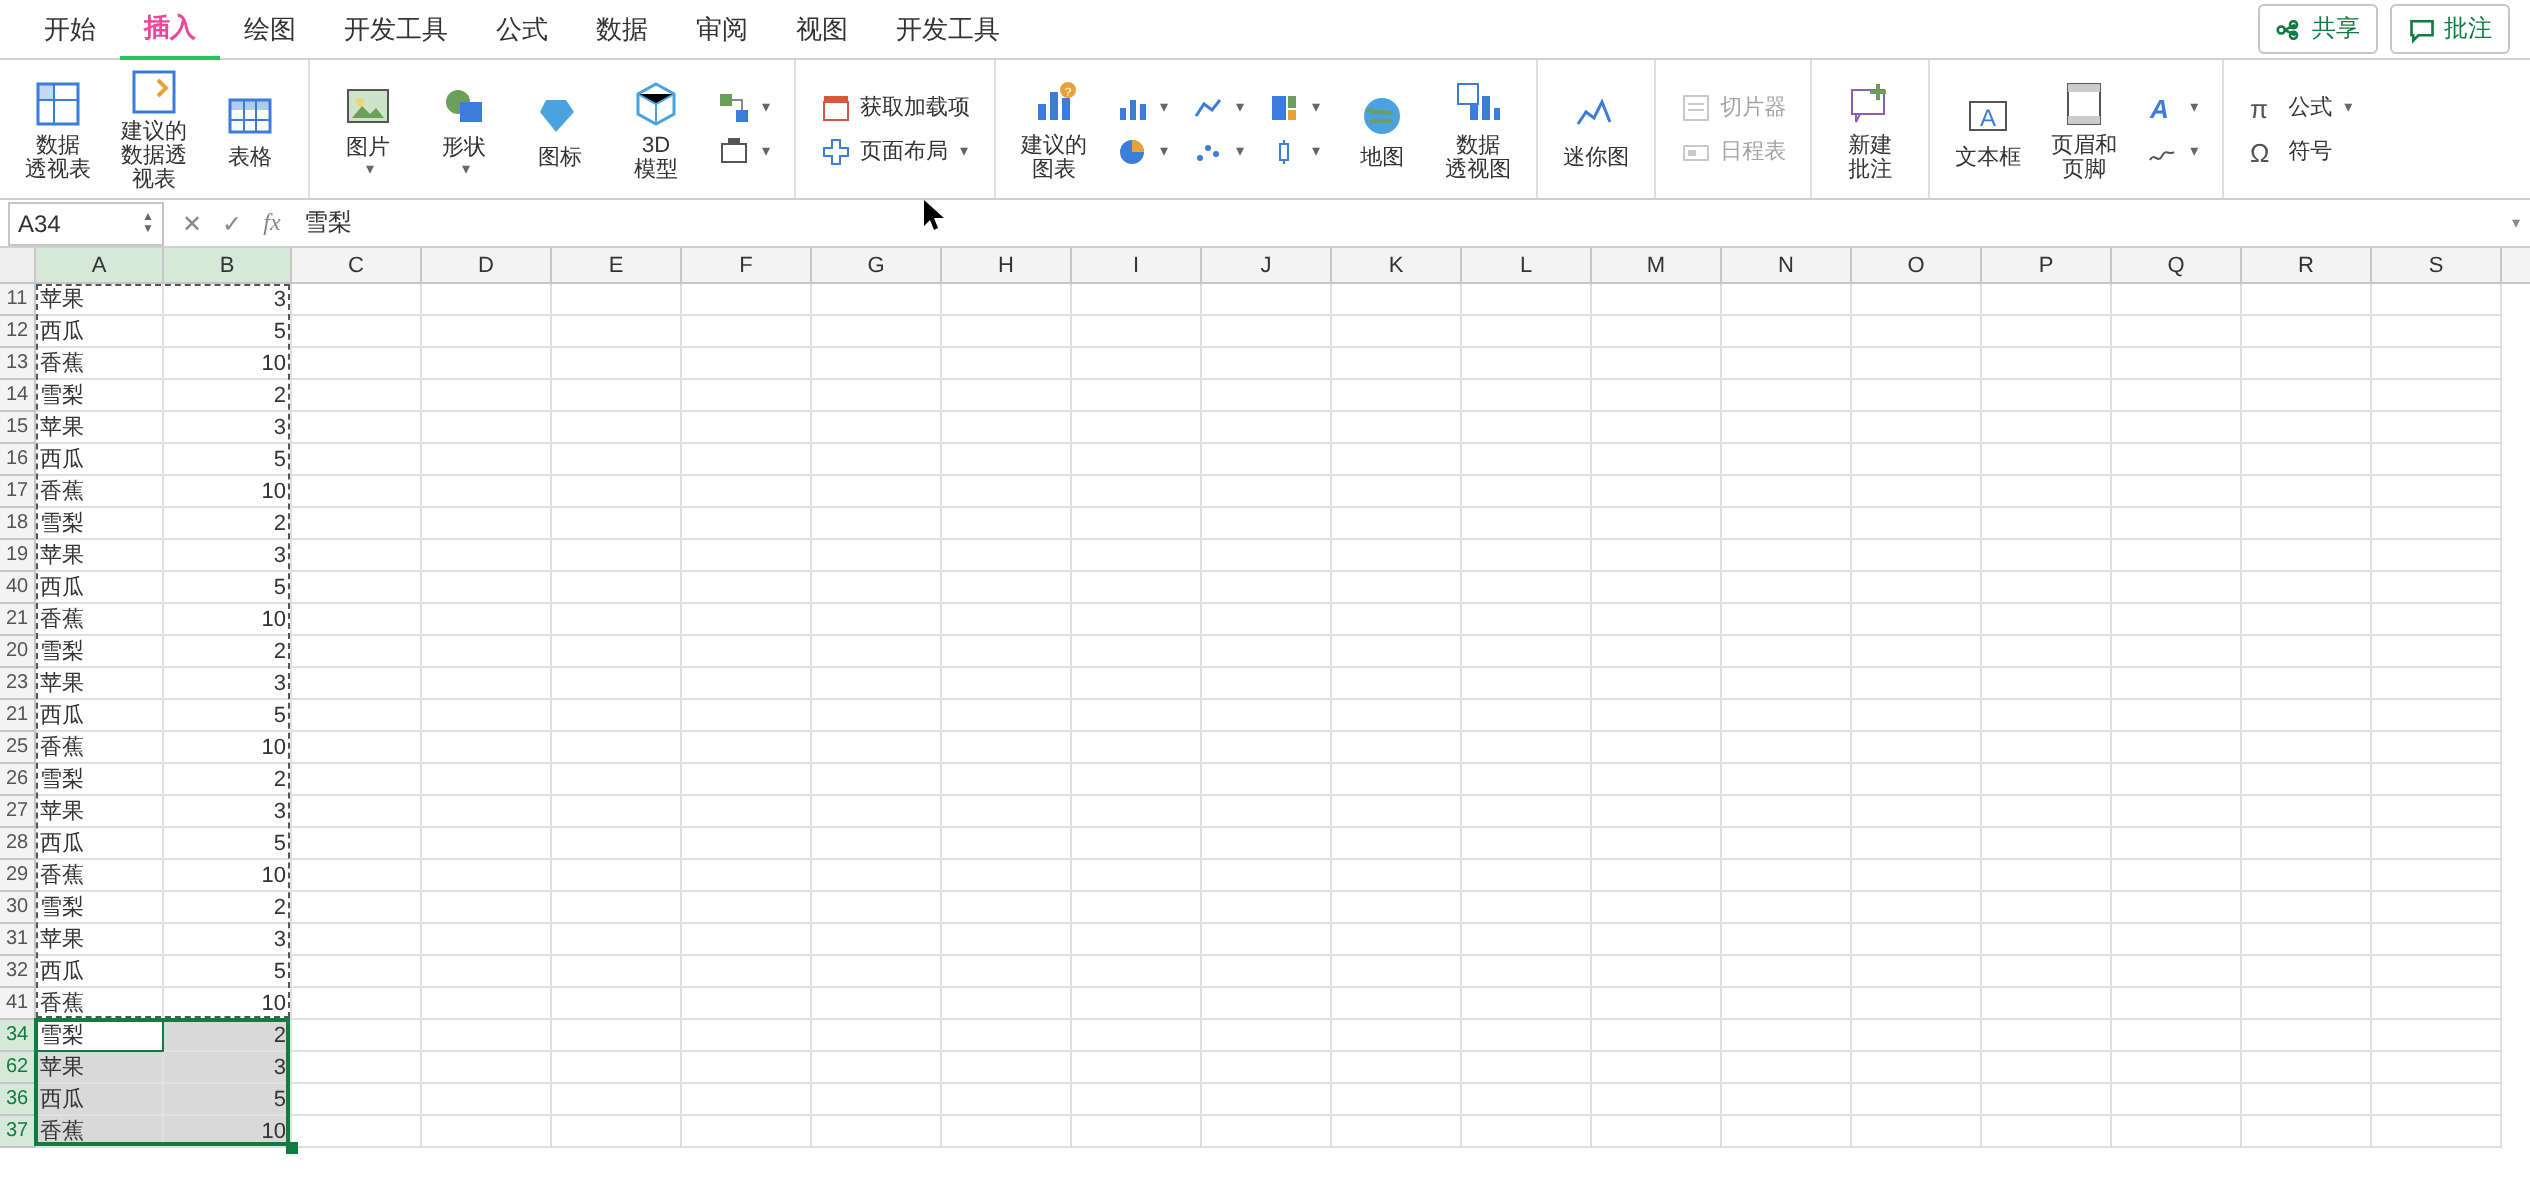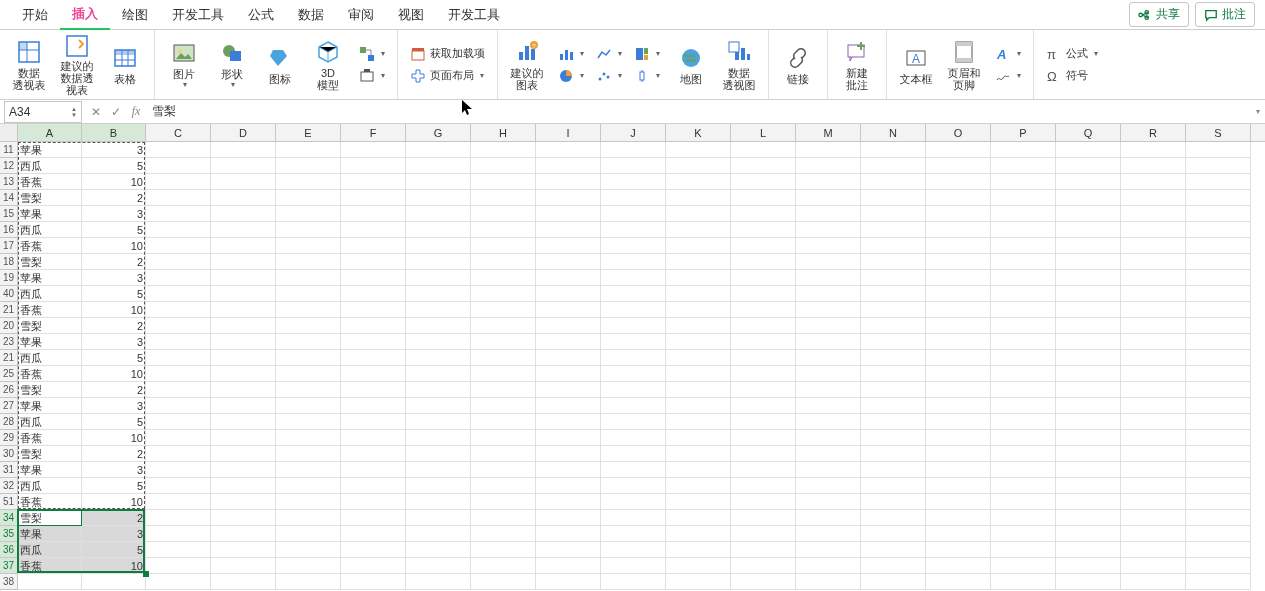--- a/index.html
+++ b/index.html
@@ -299,32 +299,55 @@
             <rect x="8" y="12" width="4" height="8" fill="#3b7dd8"></rect>
             <rect x="14" y="8" width="4" height="12" fill="#3b7dd8"></rect>
             <rect x="20" y="14" width="3" height="6" fill="#3b7dd8"></rect>
           </svg>
         </div>
       <div class="lbl" style="white-space:pre-line">数据
 透视图</div>
     </div>
   </div>
 
-
-
   <div class="ribbon-group">
     <div class="big-btn">
       <div class="ico">
           <svg width="24" height="24">
-            <path d="M9 13a4 4 0 010-6l3-3a4 4 0 016 6l-2 2M15 11a4 4 0 010 6l-3 3a4 4 0 01-6-6l2-2" fill="none" stroke="#555" stroke-width="1.5"></path>
-          </svg>
-        </div>
-      <div class="lbl">链接</div>
-    </div>
-  </div>
+            <path d="M3 16l4-6 4 3 4-8 4 10" fill="none" stroke="#3b7dd8" stroke-width="1.5"></path>
+          </svg>
+        </div>
+      <div class="lbl">迷你图</div>
+    </div>
+  </div>
+
+  <div class="ribbon-group">
+    <div class="stack">
+      <div class="small-btn disabled">
+          <span class="ico">
+            <svg width="16" height="16">
+              <rect x="2" y="2" width="12" height="12" fill="none" stroke="#888"></rect>
+              <line x1="4" y1="6" x2="12" y2="6" stroke="#888"></line>
+              <line x1="4" y1="9" x2="12" y2="9" stroke="#888"></line>
+            </svg>
+          </span>
+          <span>切片器</span>
+        </div>
+      <div class="small-btn disabled">
+          <span class="ico">
+            <svg width="16" height="16">
+              <rect x="2" y="5" width="12" height="7" fill="none" stroke="#888"></rect>
+              <rect x="4" y="7" width="4" height="3" fill="#888"></rect>
+            </svg>
+          </span>
+          <span>日程表</span>
+        </div>
+    </div>
+  </div>
+
 
   <div class="ribbon-group">
     <div class="big-btn">
       <div class="ico">
           <svg width="24" height="24">
             <rect x="3" y="5" width="16" height="12" fill="none" stroke="#8b5fb0"></rect>
             <path d="M7 17l-2 4v-4" fill="none" stroke="#8b5fb0"></path>
             <line x1="16" y1="2" x2="16" y2="10" stroke="#6aa05a" stroke-width="2"></line>
             <line x1="12" y1="6" x2="20" y2="6" stroke="#6aa05a" stroke-width="2"></line>
           </svg>
@@ -913,21 +936,21 @@
         <div class="cell" style="width: 65px;"></div>
         <div class="cell" style="width: 65px;"></div>
         <div class="cell" style="width: 65px;"></div>
         <div class="cell" style="width: 65px;"></div>
         <div class="cell" style="width: 65px;"></div>
         <div class="cell" style="width: 65px;"></div>
         <div class="cell" style="width: 65px;"></div>
         <div class="cell" style="width: 65px;"></div>
       </div>
       <div class="grow">
-        <div class="row-h">51</div>
+        <div class="row-h">41</div>
         <div class="cell" style="width: 64px;">香蕉</div>
         <div class="cell num" style="width: 64px;">10</div>
         <div class="cell" style="width: 65px;"></div>
         <div class="cell" style="width: 65px;"></div>
         <div class="cell" style="width: 65px;"></div>
         <div class="cell" style="width: 65px;"></div>
         <div class="cell" style="width: 65px;"></div>
         <div class="cell" style="width: 65px;"></div>
         <div class="cell" style="width: 65px;"></div>
         <div class="cell" style="width: 65px;"></div>
@@ -957,21 +980,21 @@
         <div class="cell" style="width: 65px;"></div>
         <div class="cell" style="width: 65px;"></div>
         <div class="cell" style="width: 65px;"></div>
         <div class="cell" style="width: 65px;"></div>
         <div class="cell" style="width: 65px;"></div>
         <div class="cell" style="width: 65px;"></div>
         <div class="cell" style="width: 65px;"></div>
         <div class="cell" style="width: 65px;"></div>
       </div>
       <div class="grow">
-        <div class="row-h sel">35</div>
+        <div class="row-h sel">62</div>
         <div class="cell selrange" style="width: 64px;">苹果</div>
         <div class="cell num selrange" style="width: 64px;">3</div>
         <div class="cell" style="width: 65px;"></div>
         <div class="cell" style="width: 65px;"></div>
         <div class="cell" style="width: 65px;"></div>
         <div class="cell" style="width: 65px;"></div>
         <div class="cell" style="width: 65px;"></div>
         <div class="cell" style="width: 65px;"></div>
         <div class="cell" style="width: 65px;"></div>
         <div class="cell" style="width: 65px;"></div>
@@ -1022,42 +1045,20 @@
         <div class="cell" style="width: 65px;"></div>
         <div class="cell" style="width: 65px;"></div>
         <div class="cell" style="width: 65px;"></div>
         <div class="cell" style="width: 65px;"></div>
         <div class="cell" style="width: 65px;"></div>
         <div class="cell" style="width: 65px;"></div>
         <div class="cell" style="width: 65px;"></div>
         <div class="cell" style="width: 65px;"></div>
         <div class="cell" style="width: 65px;"></div>
       </div>
-      <div class="grow">
-        <div class="row-h">38</div>
-        <div class="cell" style="width: 64px;"></div>
-        <div class="cell" style="width: 64px;"></div>
-        <div class="cell" style="width: 65px;"></div>
-        <div class="cell" style="width: 65px;"></div>
-        <div class="cell" style="width: 65px;"></div>
-        <div class="cell" style="width: 65px;"></div>
-        <div class="cell" style="width: 65px;"></div>
-        <div class="cell" style="width: 65px;"></div>
-        <div class="cell" style="width: 65px;"></div>
-        <div class="cell" style="width: 65px;"></div>
-        <div class="cell" style="width: 65px;"></div>
-        <div class="cell" style="width: 65px;"></div>
-        <div class="cell" style="width: 65px;"></div>
-        <div class="cell" style="width: 65px;"></div>
-        <div class="cell" style="width: 65px;"></div>
-        <div class="cell" style="width: 65px;"></div>
-        <div class="cell" style="width: 65px;"></div>
-        <div class="cell" style="width: 65px;"></div>
-        <div class="cell" style="width: 65px;"></div>
-      </div>
     </div>
 
   <div class="marching" id="marquee" style="left: 18px; top: 18px; width: 127px; height: 367px;"></div>
 
   <div class="sel-border" id="selborder" style="left: 17px; top: 385px; width: 128px; height: 64px;"></div>
   <div class="sel-handle" id="selhandle" style="left: 143px; top: 447px;"></div>
 </div>
 
 <svg class="cursor-arrow" id="cursor" viewBox="0 0 12 16" style="left: 462px; top: 100px;">
     <path d="M0 0l0 13 3-3 2 5 2-1-2-5 5 0z" fill="#000"></path>

